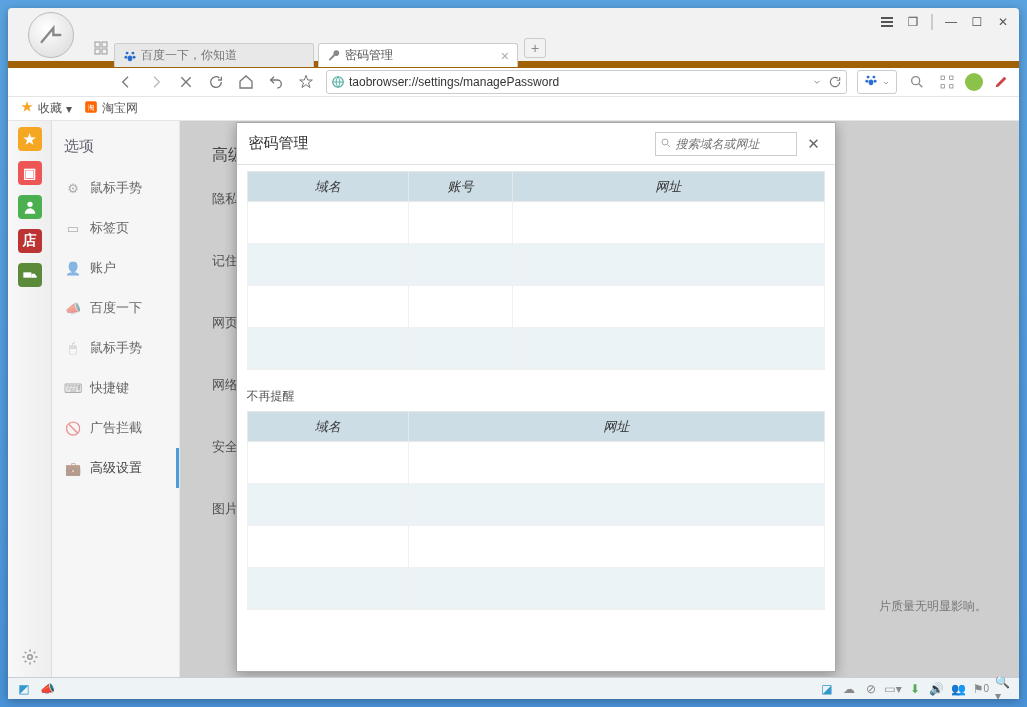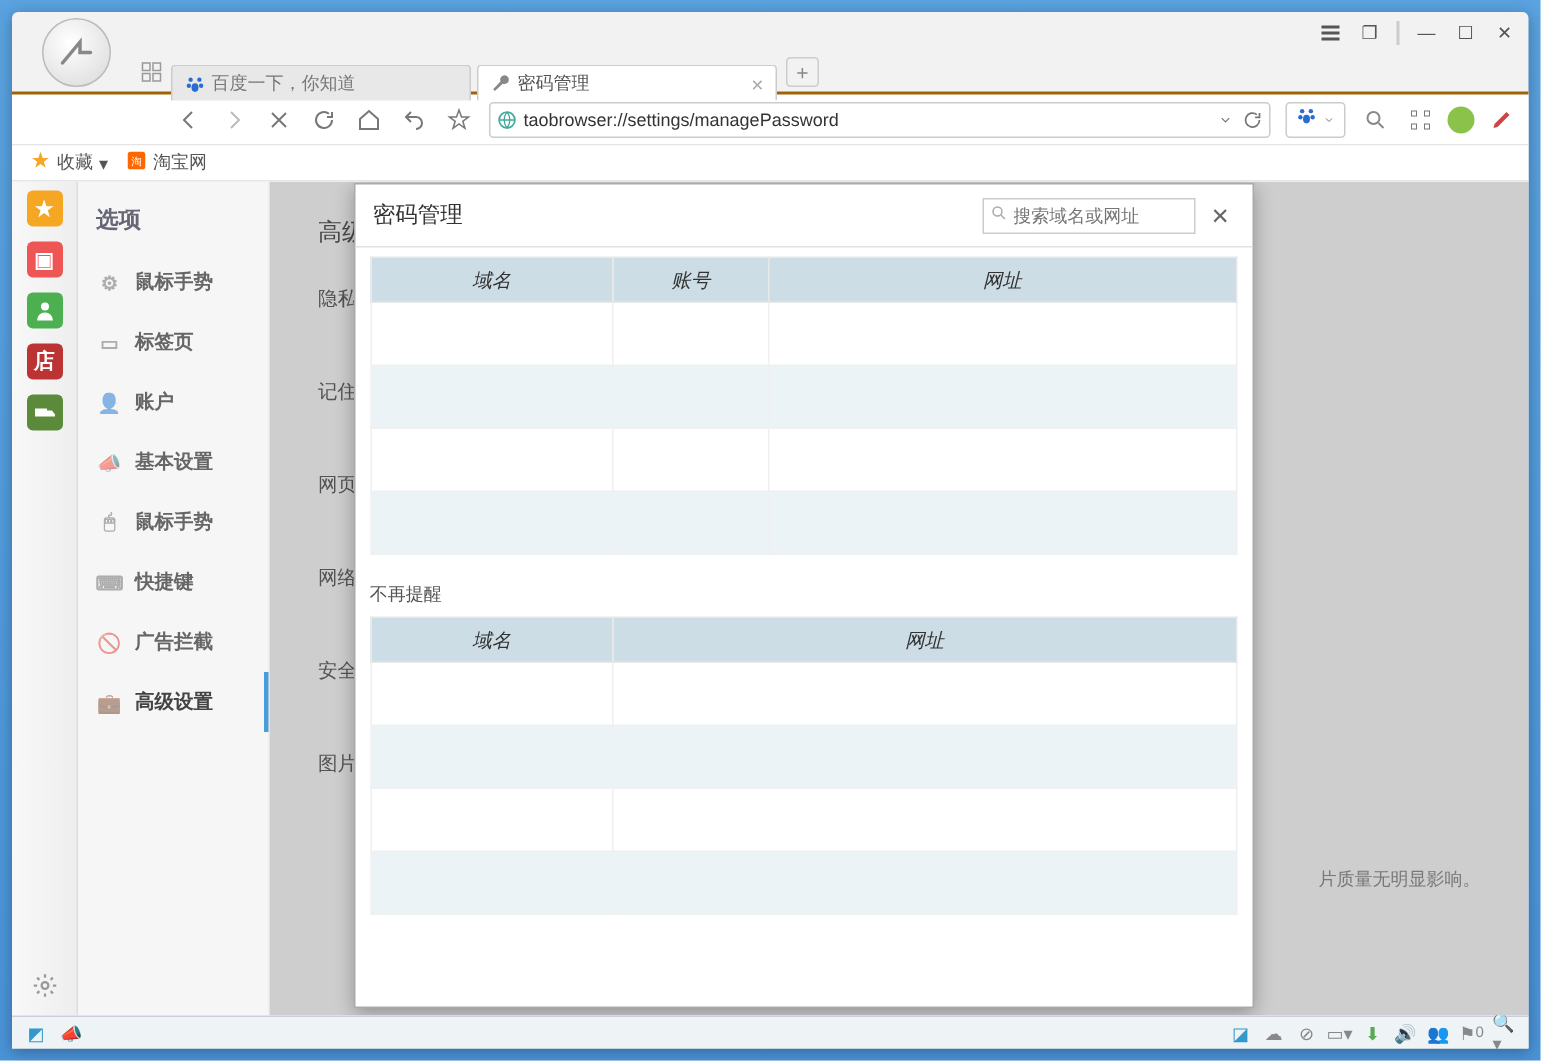--- a/index.html
+++ b/index.html
@@ -20,21 +20,21 @@
 .logo-circle { width: 46px; height: 46px; border-radius: 50%; background: radial-gradient(circle at 40% 35%, #fff, #d8d8d8); border: 1px solid #bbb; display: flex; align-items: center; justify-content: center; position: relative; }
 .logo-circle svg { width: 28px; height: 28px; }
 .grid-icon { margin-left: 84px; width: 18px; height: 18px; display: flex; align-items: center; justify-content: center; color: #888; }
 .tab { height: 24px; min-width: 200px; background: #fff; border: 1px solid #ccc; border-bottom: none; border-radius: 3px 3px 0 0; display: flex; align-items: center; padding: 0 8px; margin-left: 4px; font-size: 12px; color: #555; gap: 4px; margin-top: 14px; }
 .tab.inactive { background: #e8e8e8; color: #777; }
 .tab-close { margin-left: auto; color: #aaa; cursor: pointer; font-size: 14px; }
 .tab-icon { width: 14px; height: 14px; display: flex; align-items: center; justify-content: center; }
 .new-tab { width: 22px; height: 20px; border: 1px solid #ccc; border-radius: 3px; display: flex; align-items: center; justify-content: center; margin-left: 6px; color: #888; cursor: pointer; font-size: 14px; }
 
 
-.nav-toolbar { height: 36px; background: #fff; border-top: 2px solid #a16207; border-bottom: 1px solid #e5e5e5; display: flex; align-items: center; padding: 0 8px 0 108px; gap: 10px; }
+.nav-toolbar { height: 36px; background: #fff; border-top: 7px solid #a16207; border-bottom: 1px solid #e5e5e5; display: flex; align-items: center; padding: 0 8px 0 108px; gap: 10px; }
 .nav-btn { width: 20px; height: 20px; display: flex; align-items: center; justify-content: center; color: #777; cursor: pointer; }
 .nav-btn svg { width: 16px; height: 16px; }
 .url-bar { flex: 1; height: 24px; border: 1px solid #ccc; border-radius: 3px; display: flex; align-items: center; padding: 0 4px; background: #fff; gap: 4px; }
 .url-input { flex: 1; border: none; outline: none; font-size: 12px; color: #333; }
 .url-icon { width: 14px; height: 14px; display: flex; align-items: center; justify-content: center; }
 .right-btns { display: flex; gap: 8px; align-items: center; }
 .round-green { width: 18px; height: 18px; border-radius: 50%; background: #8bc34a; }
 
 
 .bookmarks-bar { height: 24px; background: #fff; border-bottom: 1px solid #e5e5e5; display: flex; align-items: center; padding: 0 12px; gap: 12px; font-size: 12px; color: #555; }
@@ -42,39 +42,39 @@
 
 
 .content-area { flex: 1; display: flex; overflow: hidden; position: relative; }
 
 
 .icon-strip { width: 44px; background: linear-gradient(to right, #f8f8f8, #eee); border-right: 1px solid #ddd; display: flex; flex-direction: column; align-items: center; padding-top: 6px; gap: 10px; }
 .strip-icon { width: 24px; height: 24px; border-radius: 4px; display: flex; align-items: center; justify-content: center; font-size: 14px; font-weight: bold; color: #fff; cursor: pointer; }
 .strip-bottom { margin-top: auto; margin-bottom: 8px; }
 
 
-.sidebar { width: 128px; background: #f6f6f6; border-right: 1px solid #e5e5e5; padding-top: 12px; font-weight: bold; }
+.sidebar { width: 128px; background: #f6f6f6; border-right: 1px solid #e5e5e5; padding-top: 12px; }
 .sidebar-title { font-size: 15px; color: #667; padding: 4px 12px 12px; }
 .sidebar-item { height: 40px; display: flex; align-items: center; padding: 0 12px; gap: 8px; font-size: 13px; color: #666; cursor: pointer; border-right: 3px solid transparent; }
 .sidebar-item.active { border-right-color: #4a9dd8; color: #444; }
 .sidebar-item-icon { width: 18px; height: 18px; display: flex; align-items: center; justify-content: center; opacity: 0.5; }
 
 
 .main-panel { flex: 1; background: #fff; padding: 24px 32px; overflow: auto; position: relative; }
 .section-header { font-size: 16px; color: #444; margin-bottom: 24px; }
 .setting-row { font-size: 13px; color: #555; margin: 20px 0 44px; }
 .hint-text { color: #888; font-size: 12px; }
 
 
 .overlay { position: absolute; left: 0; right: 0; top: 0; bottom: 0; background: rgba(80,80,80,0.28); display: flex; justify-content: center; }
 .dialog { width: 600px; background: #fff; border: 1px solid #aaa; margin-top: 1px; box-shadow: 0 3px 12px rgba(0,0,0,0.3); display: flex; flex-direction: column; height: 550px; }
 .dialog-header { height: 42px; display: flex; align-items: center; padding: 0 12px; border-bottom: 1px solid #e1e1e1; gap: 8px; }
 .dialog-title { font-size: 15px; color: #333; }
 .search-box { margin-left: auto; width: 142px; height: 24px; border: 1px solid #ccc; display: flex; align-items: center; padding: 0 4px; gap: 4px; }
-.search-box input { border: none; outline: none; width: 100%; font-size: 12px; color: #888; }
+.search-box input { border: none; outline: none; width: 100%; font-size: 12px; color: #888; font-style: italic; }
 .dlg-close { width: 18px; height: 18px; display: flex; align-items: center; justify-content: center; color: #666; cursor: pointer; font-size: 15px; }
 .dialog-body { flex: 1; padding: 6px 0; overflow: auto; }
 .sect-label { font-size: 12px; color: #555; padding: 6px 10px; }
 .ptable { border-collapse: collapse; width: calc(100% - 20px); margin: 0 10px; font-style: italic; }
 .ptable th { background: #cddde6; font-weight: normal; font-size: 13px; color: #333; height: 30px; border: 1px solid #e8e8e8; }
 .ptable td { height: 42px; border: 1px solid #f0f0f0; }
 .ptable tr.alt td { background: #ebf3f7; }
 
 
 .statusbar { height: 22px; background: #eef3f6; border-top: 1px solid #ccd; display: flex; align-items: center; padding: 0 8px; gap: 8px; font-size: 12px; color: #666; }
@@ -290,21 +290,21 @@
       <div class="sidebar-item">
           <span class="sidebar-item-icon">▭</span>
           <span>标签页</span>
         </div>
       <div class="sidebar-item">
           <span class="sidebar-item-icon">👤</span>
           <span>账户</span>
         </div>
       <div class="sidebar-item">
           <span class="sidebar-item-icon">📣</span>
-          <span>基本设置</span>
+          <span>百度一下</span>
         </div>
       <div class="sidebar-item">
           <span class="sidebar-item-icon">🖱</span>
           <span>鼠标手势</span>
         </div>
       <div class="sidebar-item">
           <span class="sidebar-item-icon">⌨</span>
           <span>快捷键</span>
         </div>
       <div class="sidebar-item">
@@ -318,21 +318,21 @@
     </div>
 
     <div class="main-panel">
       <div class="section-header">高级</div>
       <div class="setting-row">隐私设置</div>
       <div class="setting-row">记住密</div>
       <div class="setting-row">网页内容</div>
       <div class="setting-row">网络</div>
       <div class="setting-row">安全</div>
       <div class="setting-row">图片加</div>
-      <div class="hint-text" style="position:absolute;right:32px;bottom:82px;text-align:center;">片质量无明显影响。</div>
+      <div class="hint-text" style="position:absolute;right:32px;bottom:62px;text-align:center;">片质量无明显影响。</div>
 
       <div class="overlay" style="left:-128px;">
         <div class="dialog">
           <div class="dialog-header">
             <span class="dialog-title">密码管理</span>
             <div class="search-box">
               <span><svg width="12" height="12" viewBox="0 0 24 24">
                     <circle cx="10" cy="10" r="6" stroke="#aaa" stroke-width="2" fill="none"></circle>
                     <path d="M15 15l5 5" stroke="#aaa" stroke-width="2"></path>
                   </svg></span>

